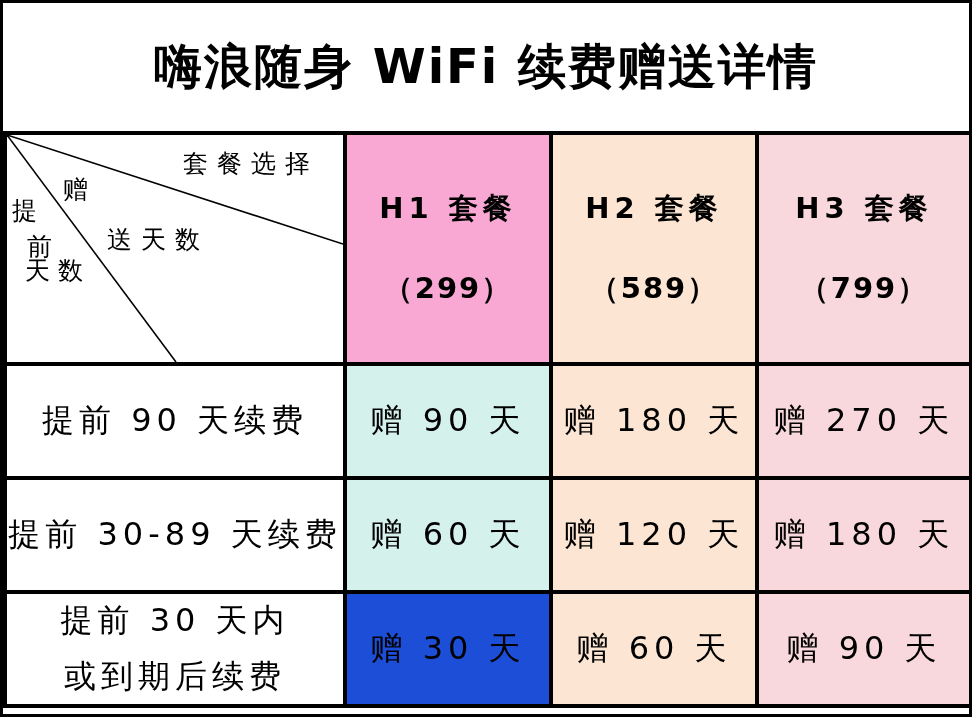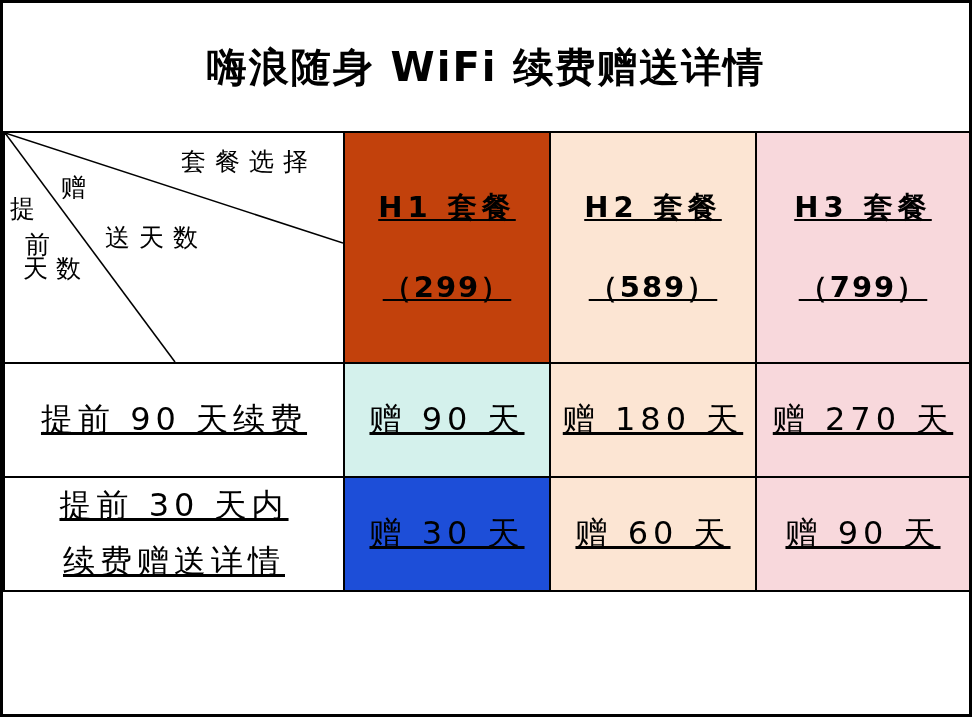--- a/index.html
+++ b/index.html
@@ -16,37 +16,36 @@
     background: #fff;
     color: #000;
     font-family: "DejaVu Sans", "Liberation Sans", sans-serif;
     overflow: hidden;
   }
   .title {
     height: 128px;
     display: flex;
     align-items: center;
     justify-content: center;
-    font-size: 40px;
+    font-size: 48px;
     font-weight: bold;
     letter-spacing: 2px;
     white-space: nowrap;
   }
   table.grid {
     border-collapse: collapse;
     table-layout: fixed;
     width: 966px;
   }
   table.grid td {
-    border: 2px solid #000000;
+    border: 4px solid #000000;
     padding: 0;
     text-align: center;
     vertical-align: middle;
     box-sizing: border-box;
-    text-decoration: underline;
   }
   .col-label { width: 340px; }
   .col-a { width: 206px; }
   .col-b { width: 206px; margin-left: 32px; }
   .col-c { width: 214px; }
   tr.header-row { height: 231px; }
   tr.data-row   { height: 114px; }
 
   
   .diag-cell {
@@ -117,21 +116,21 @@
           <line x1="0" y1="0" x2="171" y2="231" stroke="#000" stroke-width="1.6"></line>
         </svg>
         <span class="diag-label d-package">套餐选择</span>
         <span class="diag-label d-gift1">赠</span>
         <span class="diag-label d-gift2">送天数</span>
         <span class="diag-label d-adv1">提</span>
         <span class="diag-label d-adv2">前</span>
         <span class="diag-label d-adv3">天数</span>
       </td>
 
-      <td class="plan-cell col-a" style="background-color: #c2410c;">
+      <td class="plan-cell col-a" style="background-color: #f9a8d4;">
         <div class="plan-name">H1 套餐</div>
         <div class="plan-price">（299）</div>
       </td>
 
       <td class="plan-cell col-b" style="background-color: rgb(252, 229, 211);">
         <div class="plan-name">H2 套餐</div>
         <div class="plan-price">（589）</div>
       </td>
 
       <td class="plan-cell col-c" style="background-color: rgb(248, 216, 220);">
@@ -143,25 +142,34 @@
     <tr class="data-row">
       <td class="row-label">
         <div class="line1">提前 90 天续费</div>
 
       </td>
       <td class="gift-cell" style="background-color: rgb(212, 241, 236);">赠 90 天</td>
       <td class="gift-cell" style="background-color: rgb(252, 229, 211);">赠 180 天</td>
       <td class="gift-cell" style="background-color: rgb(248, 216, 220); text-align: center;">赠 270 天</td>
     </tr>
 
+    <tr class="data-row">
+      <td class="row-label">
+        <div class="line1">提前 30-89 天续费</div>
+
+      </td>
+      <td class="gift-cell" style="background-color: rgb(212, 241, 236);">赠 60 天</td>
+      <td class="gift-cell" style="background-color: rgb(252, 229, 211);">赠 120 天</td>
+      <td class="gift-cell" style="background-color: rgb(248, 216, 220);">赠 180 天</td>
+    </tr>
 
     <tr class="data-row">
       <td class="row-label">
         <div class="line1">提前 30 天内</div>
-        <div class="line2">续费赠送详情</div>
+        <div class="line2">或到期后续费</div>
       </td>
       <td class="gift-cell" style="background-color: #1d4ed8;">赠 30 天</td>
       <td class="gift-cell" style="background-color: rgb(252, 229, 211);">赠 60 天</td>
       <td class="gift-cell" style="background-color: rgb(248, 216, 220);">赠 90 天</td>
     </tr>
   </tbody>
     </table>
 </div>
 
 </body></html>

